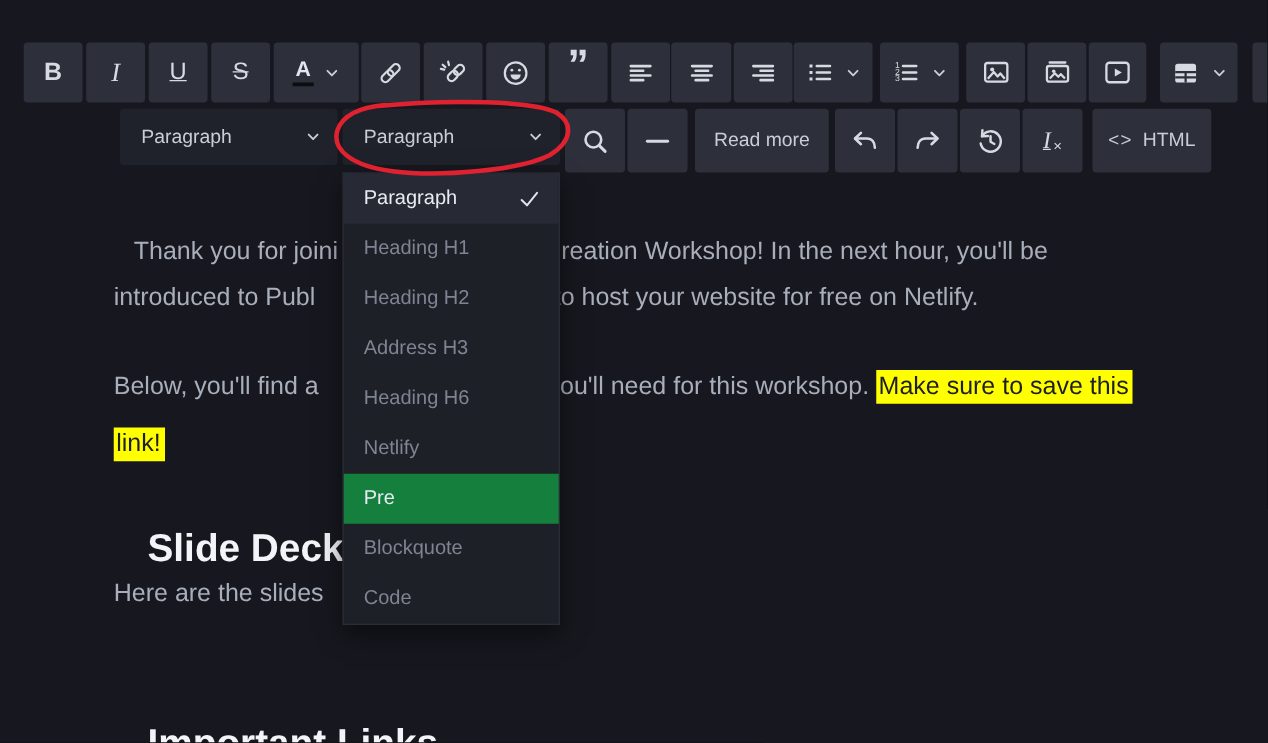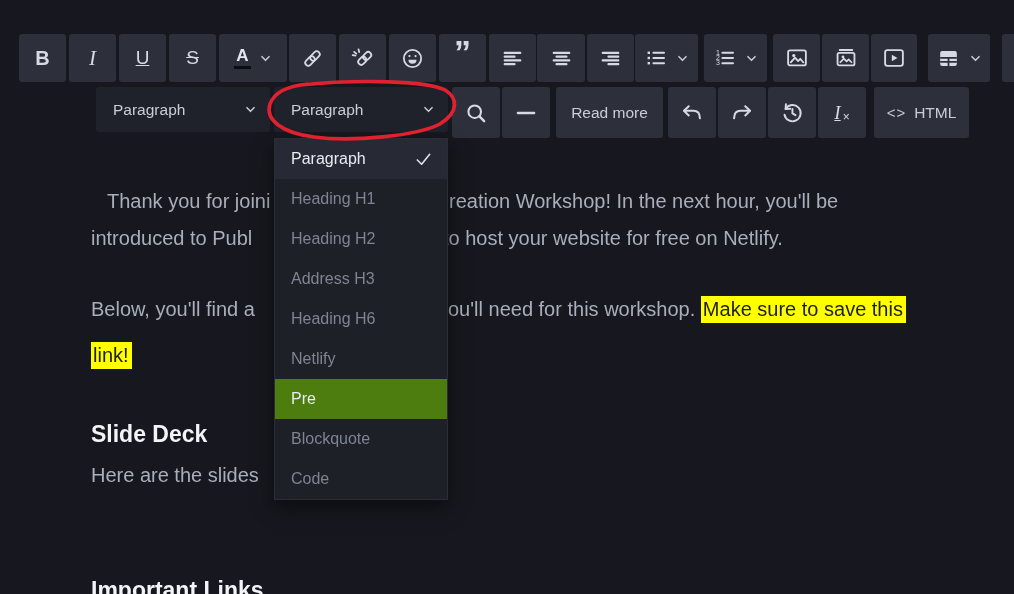--- a/index.html
+++ b/index.html
@@ -38,24 +38,24 @@
   .menu {
     position:absolute; left:274px; top:138px; width:174px; z-index:5;
     background:#1e2028; border:1px solid #2a2d37;
     box-shadow:0 8px 18px rgba(0,0,0,0.5);
   }
   .mi {
     height:40px; display:flex; align-items:center; justify-content:space-between;
     padding:0 14px 0 16px; color:#7e8491; font-size:16px; cursor:pointer;
   }
   .mi.sel-row { background:#272a34; color:#e8ebf1; }
-  .mi.hover-row { background:#4d7c0f; color:#e8ebf1; }
+  .mi.hover-row { background:#15803d; color:#e8ebf1; }
   
   .t { position:absolute; font-size:20px; color:#a8aeba; white-space:pre; z-index:1; }
-  .h { position:absolute; font-size:23px; font-weight:700; color:#f2f4f8; white-space:pre; z-index:1; }
+  .h { position:absolute; font-size:31px; font-weight:700; color:#f2f4f8; white-space:pre; z-index:1;margin-left:27px; }
   mark { background:#ffff00; color:#1d1f26; padding:2px 3px 3px 2px; }
   
   .annot { position:absolute; left:252px; top:70px; z-index:8; pointer-events:none; }
 </style>
 </head>
 <body>
 
 <div id="screen">
 
   <div>

